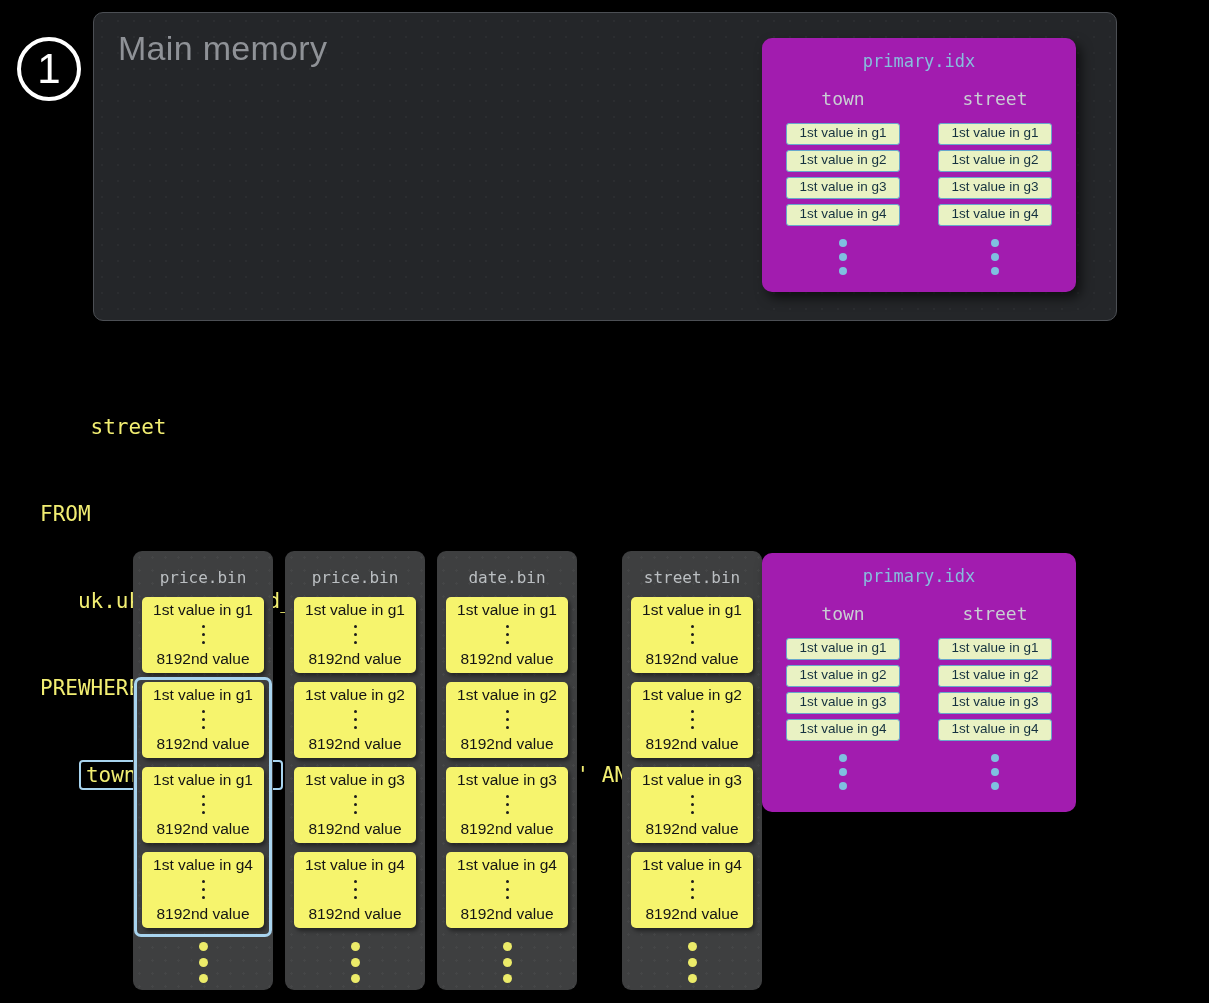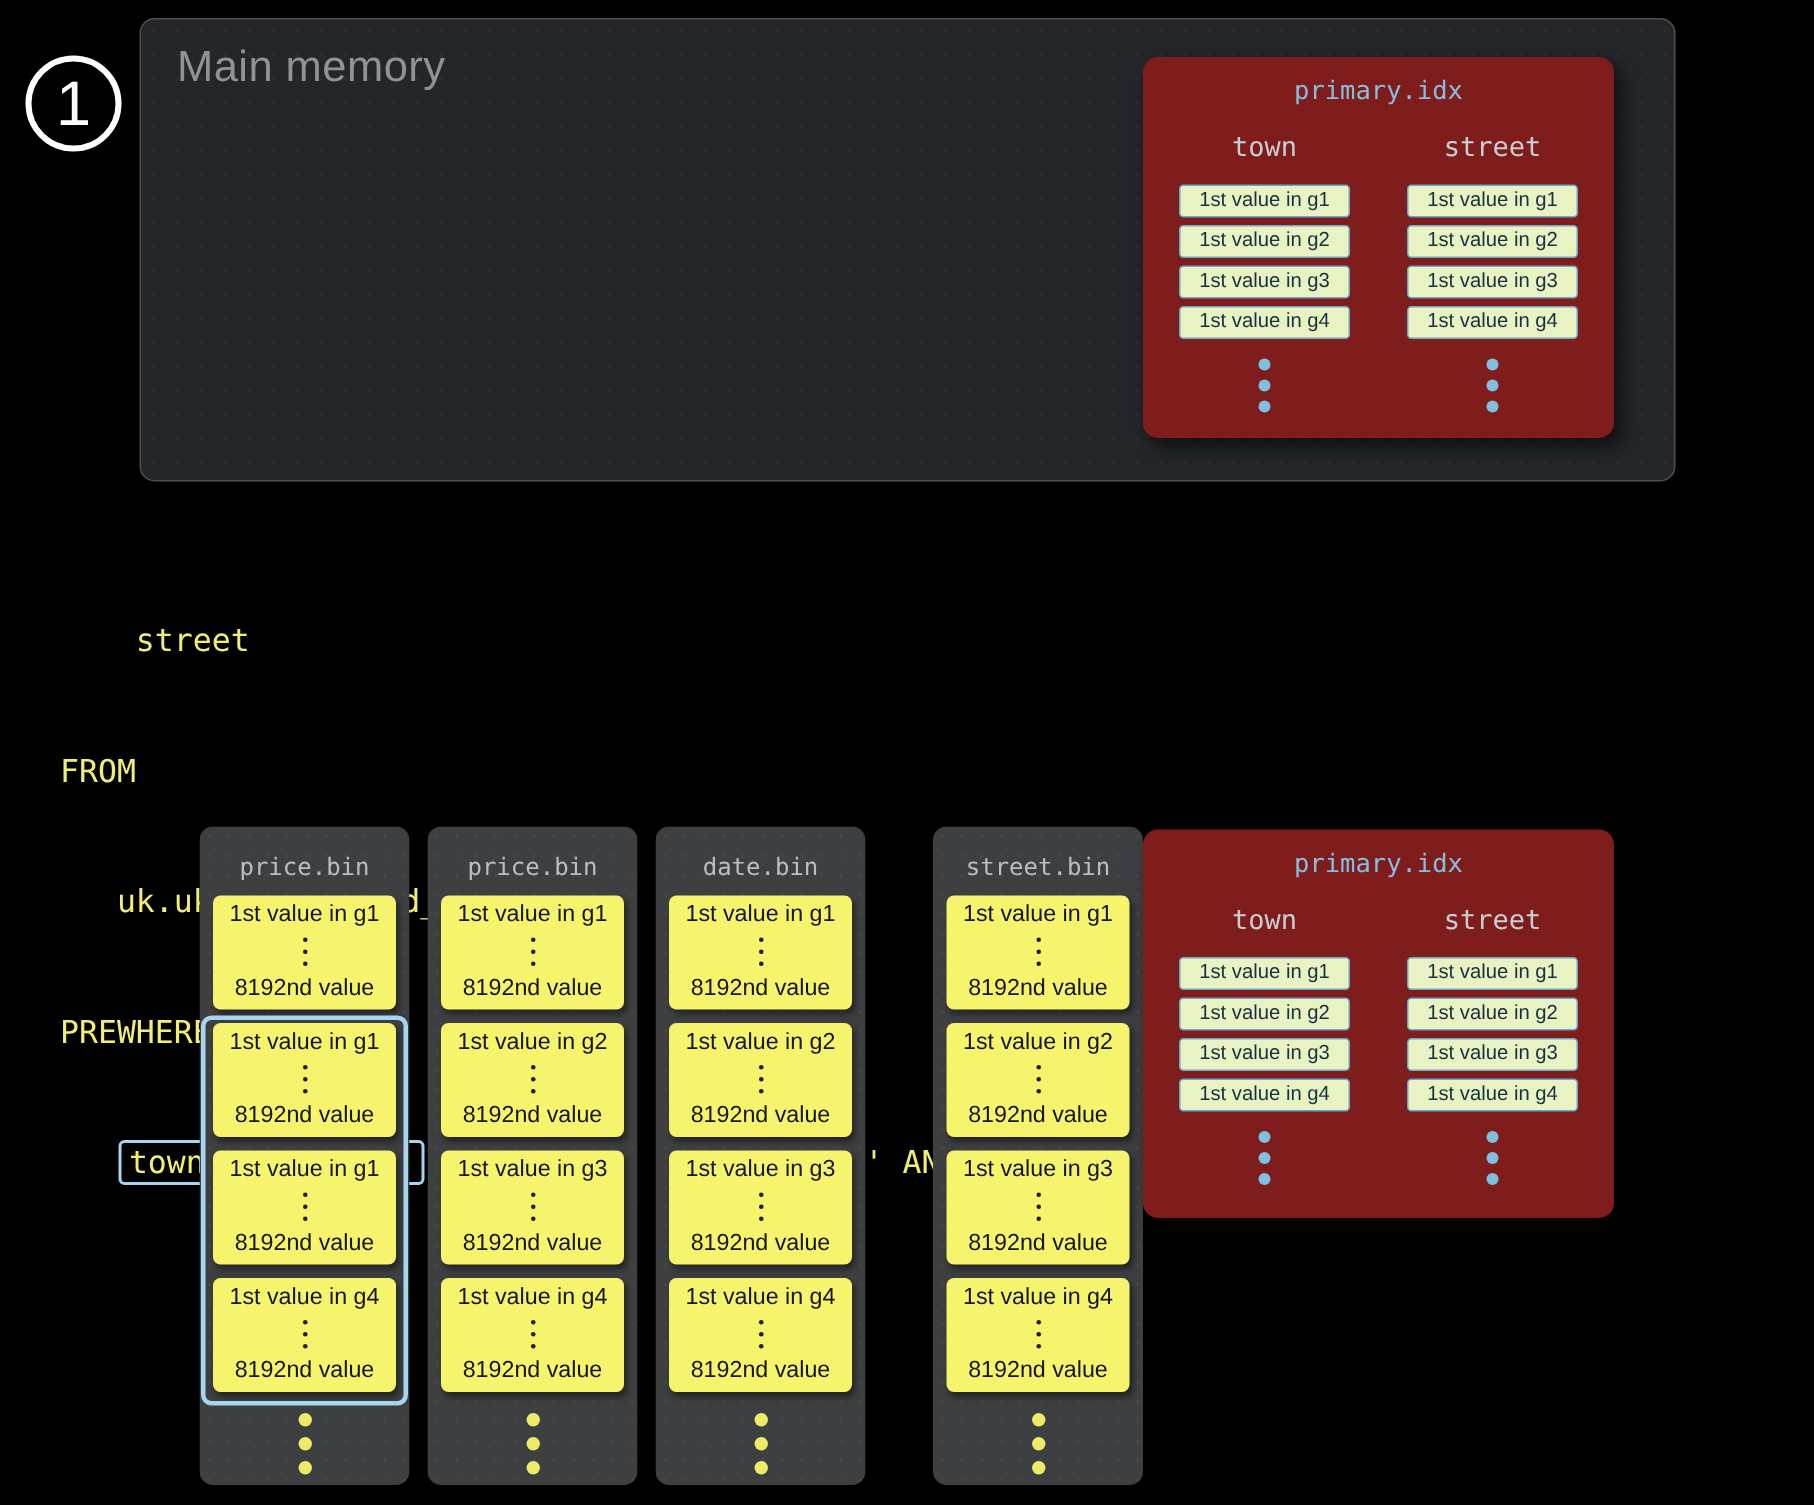--- a/index.html
+++ b/index.html
@@ -9,24 +9,24 @@
   
   .step-badge{position:absolute;left:17px;top:37px;width:56px;height:56px;border:4px solid #fff;
               border-radius:50%;color:#fff;display:flex;align-items:center;justify-content:center;
               font-size:42px;font-weight:300;line-height:1;}
 
   
   .main-memory{position:absolute;left:93px;top:12px;width:1024px;height:309px;background:#242629;
                border:1px solid #4c4f54;border-radius:10px;box-sizing:border-box;
                background-image:radial-gradient(rgba(255,255,255,0.03) 1px,transparent 1.2px);
                background-size:16px 16px;}
-  .mm-label{position:absolute;left:24px;top:16px;font-size:29px;color:#8f9297;letter-spacing:.3px;}
-
-  
-  .idx-panel{position:absolute;width:314px;background:#7f1d1d;border-radius:10px;box-sizing:border-box;
+  .mm-label{position:absolute;left:24px;top:16px;font-size:34px;color:#8f9297;letter-spacing:.3px;}
+
+  
+  .idx-panel{position:absolute;width:314px;background:#a21caf;border-radius:10px;box-sizing:border-box;
              padding:13px 24px 0;box-shadow:5px 6px 12px rgba(0,0,0,.6);}
   #panel-top{left:762px;top:38px;height:254px;}
   #panel-bottom{left:762px;top:553px;height:259px;}
   .idx-title{text-align:center;font-family:"DejaVu Sans Mono","Liberation Mono",monospace;
              font-size:17px;color:#87bedd;margin-bottom:17px;}
   .idx-cols{display:flex;justify-content:space-between;}
   .idx-col{width:114px;display:flex;flex-direction:column;align-items:center;}
   .idx-col-name{font-family:"DejaVu Sans Mono","Liberation Mono",monospace;font-size:18px;
                 color:#c9ced3;margin-bottom:14px;}
   .chip{width:114px;box-sizing:border-box;height:22px;background:#e9f2c3;border:1.5px solid #68a8cc;

